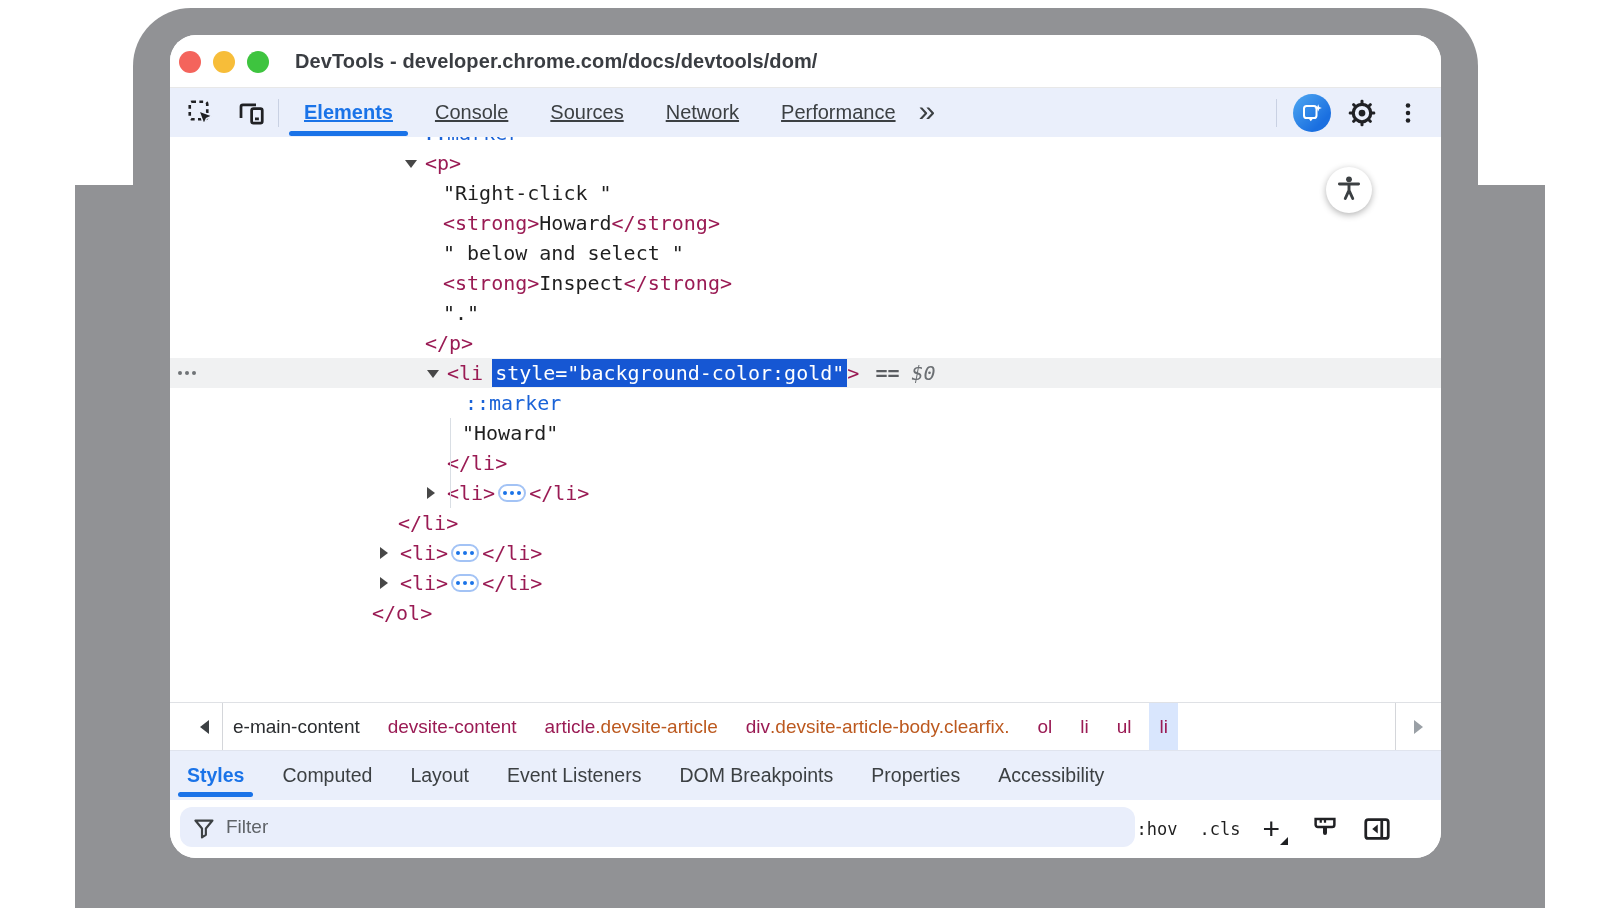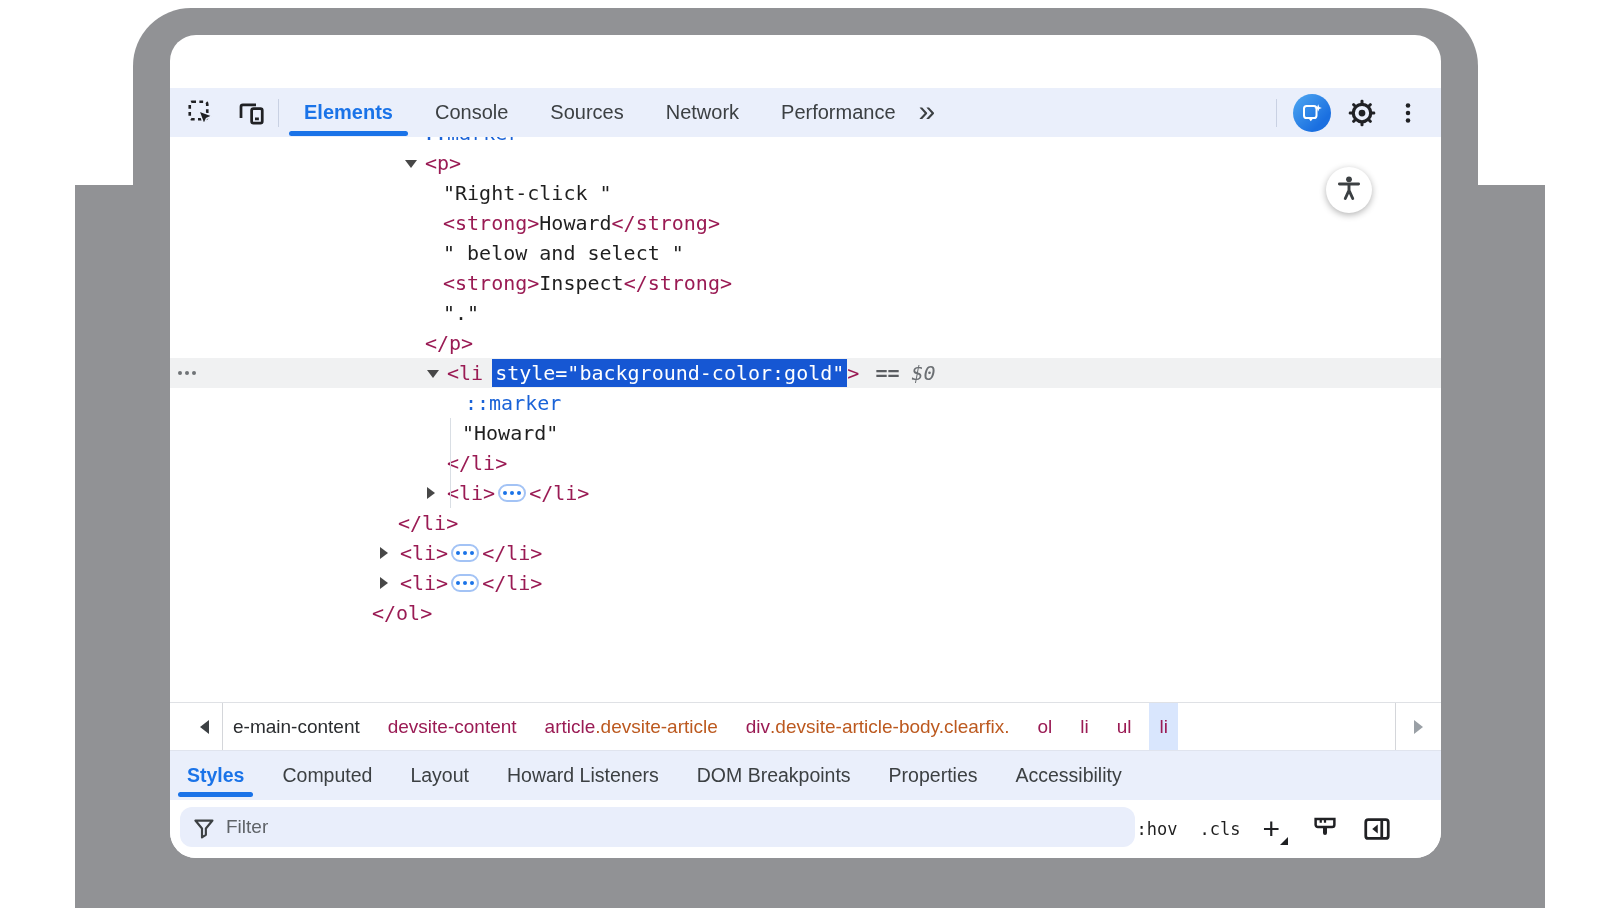--- a/index.html
+++ b/index.html
@@ -34,21 +34,21 @@
 
   
   .toolbar{position:absolute;left:0;top:53px;width:100%;height:49px;background:var(--toolbarbg);
     display:flex;align-items:center;}
   .tb-icon{width:30px;height:30px;display:flex;align-items:center;justify-content:center;flex:0 0 auto;}
   .icon-inspect{margin-left:16px;}
   .icon-device{margin-left:20px;}
   .vsep{width:1px;height:28px;background:#c9d1e3;margin:0 0 0 12px;flex:0 0 auto;}
   .tabs{display:flex;height:100%;margin-left:4px;}
   .tab{position:relative;height:100%;display:flex;align-items:center;padding:0 21px;
-    font-size:20px;color:#3c4043;cursor:default;white-space:nowrap;}
+    font-size:20px;color:#3c4043;cursor:default;white-space:nowrap;text-decoration:underline;}
   .tab.active{color:var(--accent);font-weight:bold;}
   .tab.active::after{content:"";position:absolute;left:6px;right:6px;bottom:1px;height:5px;
     border-radius:3px;background:var(--accent);}
   .more-tabs{font-size:30px;color:#3c4043;padding:0 8px 4px 2px;line-height:1;}
   .tb-right{position:absolute;right:18px;top:0;height:49px;display:flex;align-items:center;gap:16px;}
   .ai-btn{width:38px;height:38px;border-radius:50%;
     background:linear-gradient(135deg,#4fa8f2 0%,#1a6fe0 75%);
     display:flex;align-items:center;justify-content:center;}
 
   
@@ -121,20 +121,26 @@
 </style>
 </head>
 <body>
 
 <div class="stage">
   <div class="backdrop-top"></div>
   <div class="backdrop-main"></div>
 
   <div class="window">
 
+    <div class="titlebar">
+      <span class="tl red"></span>
+      <span class="tl yellow"></span>
+      <span class="tl green"></span>
+      <span class="title">DevTools - developer.chrome.com/docs/devtools/dom/</span>
+    </div>
 
     <div class="toolbar">
       <span class="tb-icon icon-inspect">
         <svg width="30" height="30" viewBox="0 0 24 24">
           <rect x="3" y="3" width="14" height="14" rx="2" fill="none" stroke="#202124" stroke-width="2.1" stroke-dasharray="3 2.7"></rect>
           <path d="M10.2 10.2 L21 14.3 L16.4 16.4 L14.3 21 Z" fill="#202124" stroke="#eaeffb" stroke-width="1.2"></path>
         </svg>
       </span>
       <span class="tb-icon icon-device">
         <svg width="30" height="30" viewBox="0 0 24 24">
@@ -243,21 +249,21 @@
         </div>
       <span class="crumb-scroll right">
         <span class="tri-right"></span>
       </span>
     </div>
 
     <div class="ptabs" id="ptabs">
         <div class="ptab active">Styles</div>
         <div class="ptab">Computed</div>
         <div class="ptab">Layout</div>
-        <div class="ptab">Howard Listeners</div>
+        <div class="ptab">Event Listeners</div>
         <div class="ptab">DOM Breakpoints</div>
         <div class="ptab">Properties</div>
         <div class="ptab">Accessibility</div>
       </div>
 
     <div class="filterbar">
       <input class="filter-input" placeholder="Filter" style="">
       <span class="funnel">
         <svg width="25" height="25" viewBox="0 0 22 22">
           <path d="M3 4 h15 l-5.8 7 v5.6 l-3.4 2.2 V11 Z" fill="none" stroke="#3c4043" stroke-width="1.9" stroke-linejoin="round"></path>

